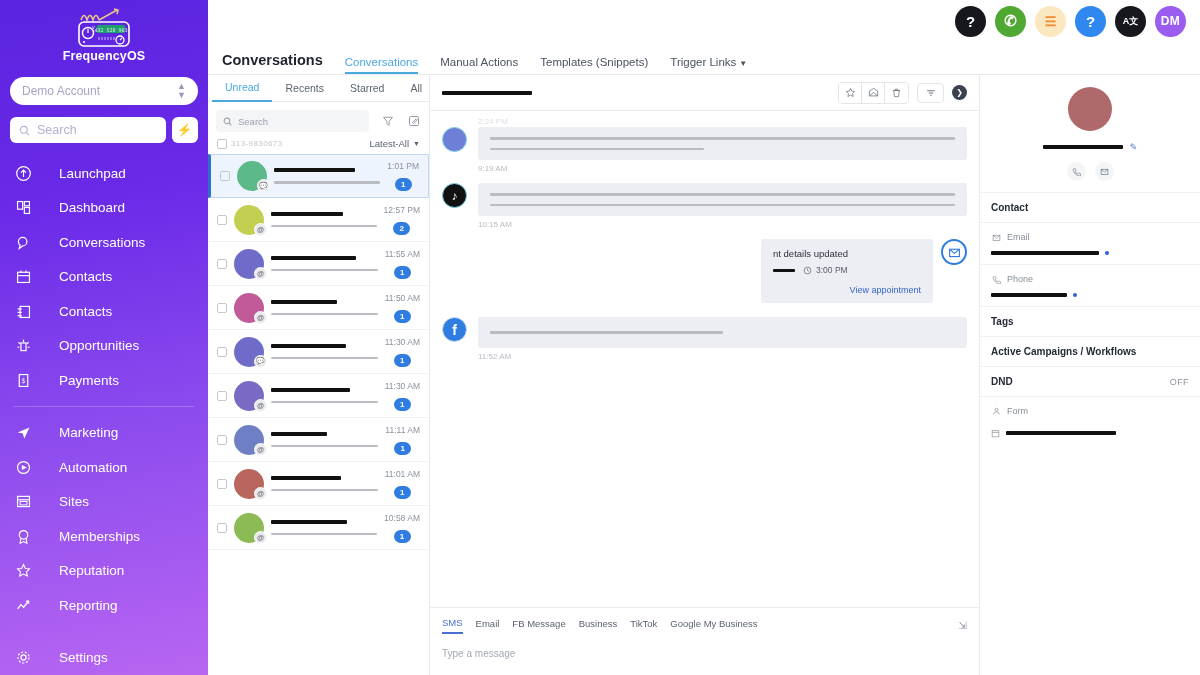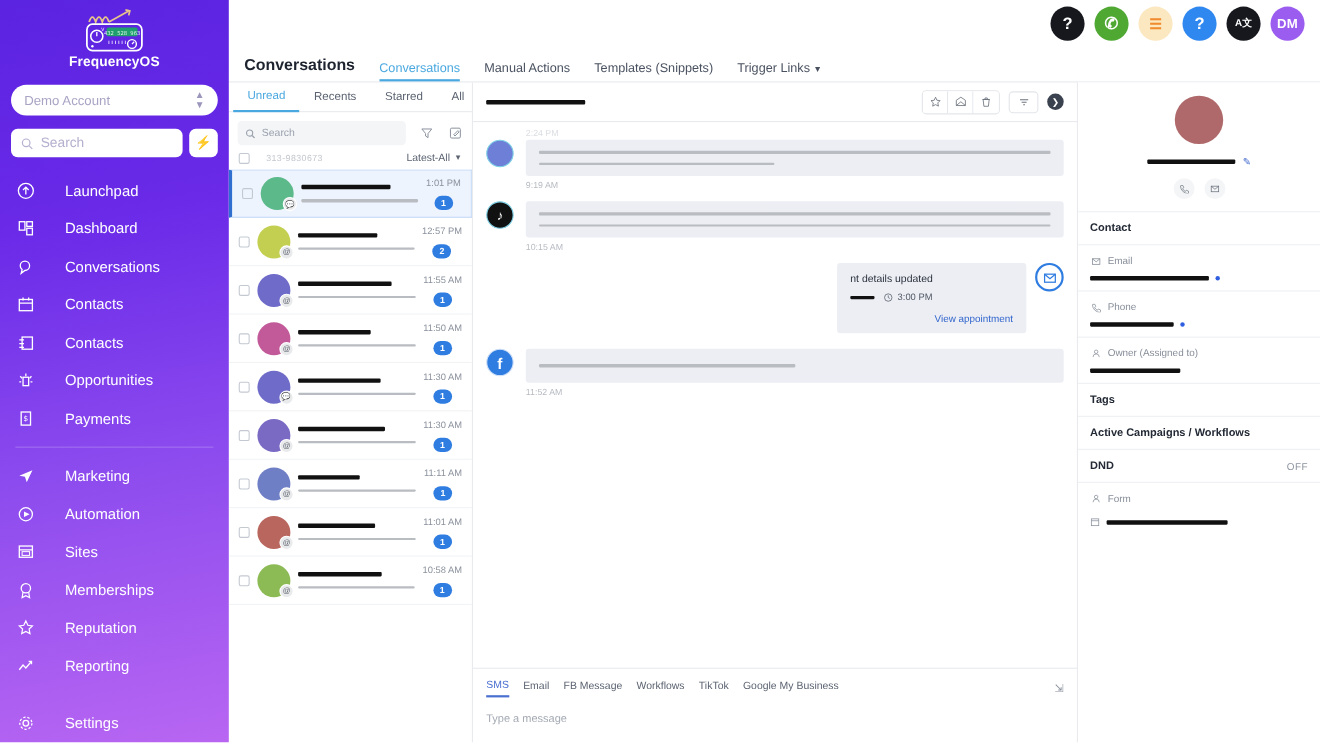--- a/index.html
+++ b/index.html
@@ -91,21 +91,21 @@
   .list-search {
     margin: 8px 8px 0; height: 22px; display: flex; align-items: center; gap: 12px;
   }
   .ls-input {
     flex: 1; height: 22px; background: #f4f5f7; border-radius: 4px;
     display: flex; align-items: center; gap: 6px; padding: 0 7px;
     font-size: 9.5px; color: #9aa1ad;
   }
   .ls-ico { width: 14px; height: 14px; color: #8a919d; display: flex; align-items: center; justify-content: center; cursor: pointer; }
   .list-subhdr {
-    display: flex; align-items: center; padding: 6px 9px 5px; gap: 15px;
+    display: flex; align-items: center; padding: 6px 9px 5px; gap: 4px;
   }
   .cbx { width: 10px; height: 10px; border: 1.2px solid #c4c9d1; border-radius: 2px; flex: 0 0 10px; cursor: pointer; }
   .count-txt { font-size: 8px; color: #c2c6cd; letter-spacing: .4px; filter: blur(.5px); }
   .sort-sel { margin-left: auto; font-size: 9.5px; color: #5b6371; display: flex; align-items: center; gap: 4px; cursor: pointer; }
   .conv-list { flex: 1; overflow: hidden; }
   .conv {
     display: flex; align-items: center; gap: 7px; padding: 8px 9px;
     height: 44px; cursor: pointer; border-bottom: 1px solid #f2f3f5;
     position: relative;
   }
@@ -703,21 +703,21 @@
             </div>
           </div>
           <div class="msg-time">11:52 AM</div>
         </div>
 
         <div class="composer">
           <div class="comp-tabs">
             <div class="ctab active">SMS</div>
             <div class="ctab">Email</div>
             <div class="ctab">FB Message</div>
-            <div class="ctab">Workflows</div>
+            <div class="ctab">Business</div>
             <div class="ctab">TikTok</div>
             <div class="ctab">Google My Business</div>
             <div class="expand-ico">⇲</div>
           </div>
           <div class="comp-input">
             <span>Type a message</span>
           </div>
         </div>
       </div>
 
@@ -771,34 +771,20 @@
                 </svg>
               </span>
             <span>Phone</span>
           </div>
           <div class="rp-val">
             <div class="rp-bar" style="width:76px"></div>
             <div class="rp-dot"></div>
           </div>
         </div>
 
-        <div class="rp-field">
-          <div class="rp-lbl">
-            <span class="ri">
-                <svg width="9" height="9" viewBox="0 0 16 16">
-                  <circle cx="8" cy="5" r="2.8" fill="none" stroke="#878e99" stroke-width="1.2"></circle>
-                  <path d="M3 13.5 a5 5 0 0 1 10 0" fill="none" stroke="#878e99" stroke-width="1.2"></path>
-                </svg>
-              </span>
-            <span>Owner (Assigned to)</span>
-          </div>
-          <div class="rp-val">
-            <div class="rp-bar" style="width:82px"></div>
-          </div>
-        </div>
 
         <div class="rp-sec">
           <div class="rp-h">Tags</div>
         </div>
 
         <div class="rp-sec">
           <div class="rp-h">Active Campaigns / Workflows</div>
         </div>
 
         <div class="rp-row-split">

